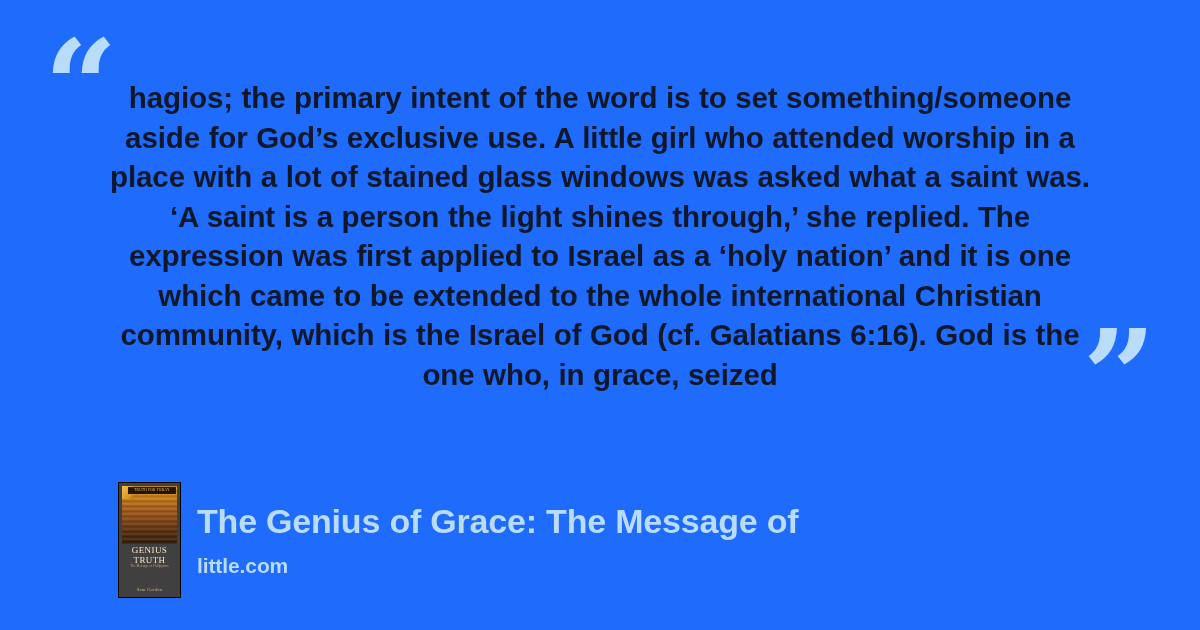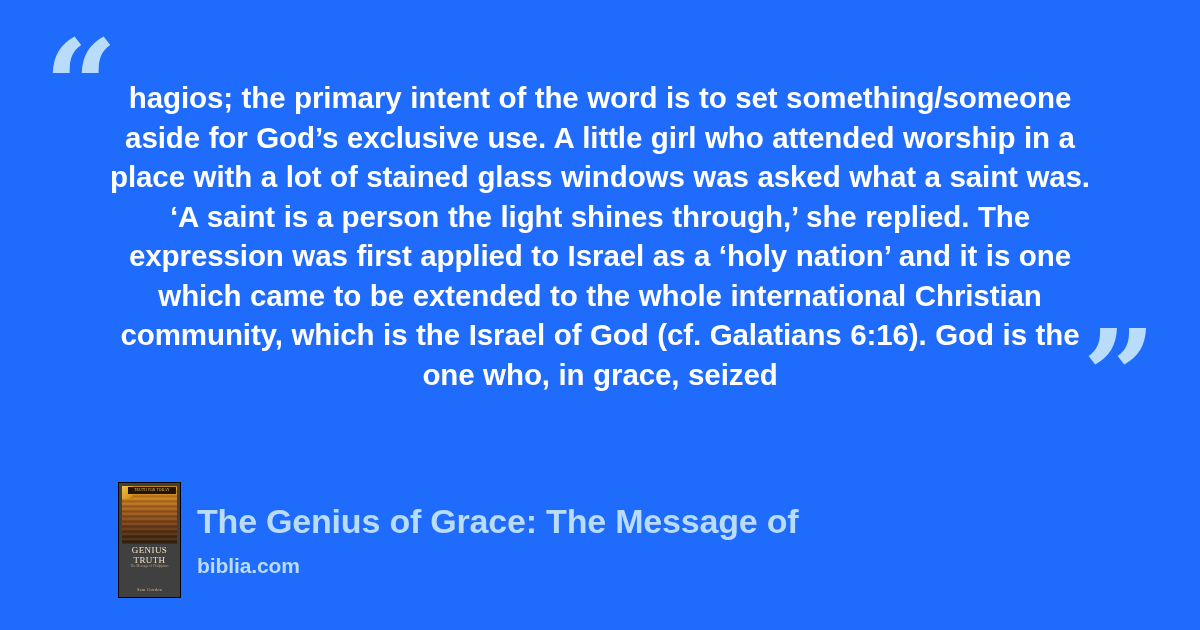--- a/index.html
+++ b/index.html
@@ -48,21 +48,21 @@
     font-size: 128px;
   }
 
   
   .quote-body {
     position: absolute;
     left: 100px;
     right: 100px;
     top: 78px;
     text-align: center;
-    color: #ffffff;
+    color: #0f172a;
     font-size: 29.5px;
     font-weight: 700;
     line-height: 39.5px;
     letter-spacing: -0.1px;
     word-spacing: 0.5px;
   }
 
   
   .footer {
     position: absolute;
@@ -222,18 +222,18 @@
       <div class="cover-title">
         <div>GENIUS</div>
         <div>TRUTH</div>
       </div>
       <div class="cover-sub">The Message of Philippians</div>
       <div class="cover-author">Sam Gordon</div>
     </div>
 
     <div class="footer-text">
       <div class="footer-title">The Genius of Grace: The Message of</div>
-      <div class="footer-source">biblia.com</div>
+      <div class="footer-source">little.com</div>
     </div>
 
   </div>
 
 </div>
 
 </body></html>

